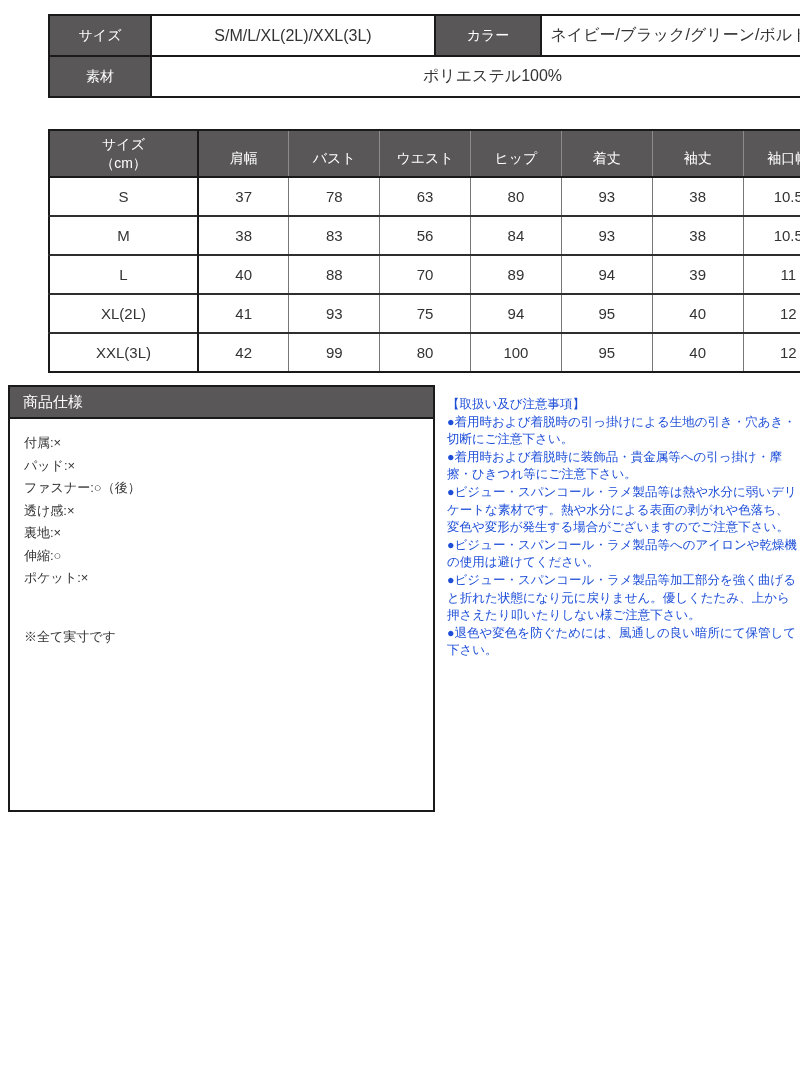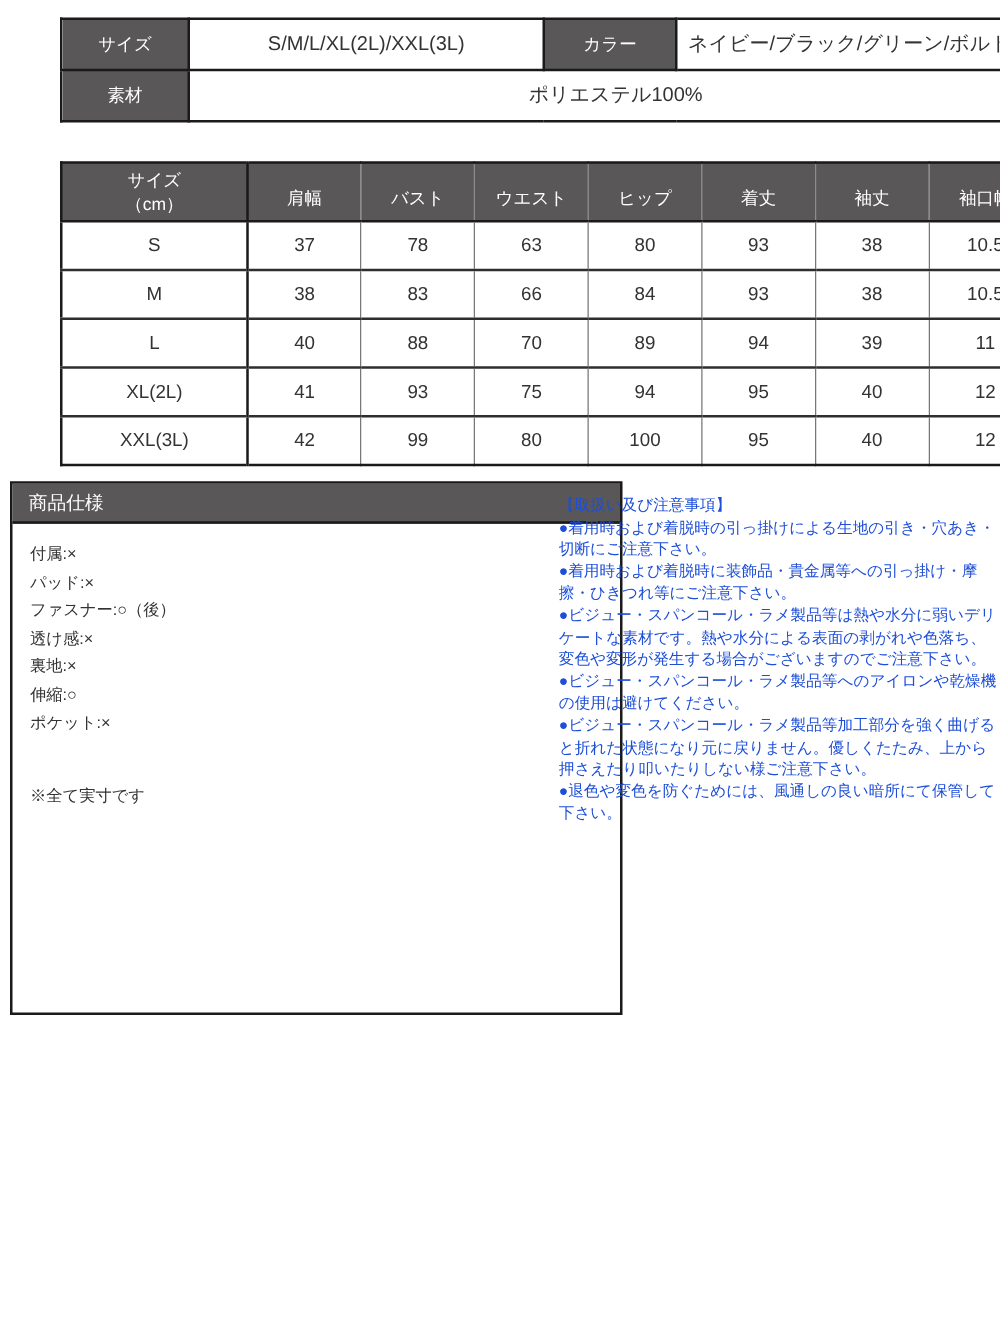--- a/index.html
+++ b/index.html
@@ -43,21 +43,21 @@
   .size-table tbody td{
     height:35px;text-align:center;vertical-align:middle;font-size:15px;color:#333333;
     border-top:2px solid #2e2e2e;border-left:1px solid #777777;background:#ffffff;
   }
   .size-table tbody td.row-label{
     border-left:none;border-right:2px solid #1a1a1a;
   }
 
   
   .spec-box{
-    position:absolute;left:8px;top:385px;width:490px;height:427px;
+    position:absolute;left:8px;top:385px;width:427px;height:427px;
     border:2px solid #1a1a1a;box-sizing:border-box;background:#ffffff;
   }
   .spec-header{
     height:30px;background:#595757;border-bottom:2px solid #1a1a1a;
     color:#ffffff;font-size:15px;display:flex;align-items:center;
     padding-left:13px;
   }
   .spec-body{
     padding:13px 14px 0 14px;font-size:13px;color:#333333;line-height:22.5px;
   }
@@ -136,21 +136,21 @@
         <td>63</td>
         <td>80</td>
         <td>93</td>
         <td>38</td>
         <td>10.5</td>
       </tr>
       <tr>
         <td class="row-label">M</td>
         <td>38</td>
         <td>83</td>
-        <td>66</td>
+        <td>56</td>
         <td>84</td>
         <td>93</td>
         <td>38</td>
         <td>10.5</td>
       </tr>
       <tr>
         <td class="row-label">L</td>
         <td>40</td>
         <td>88</td>
         <td>70</td>

